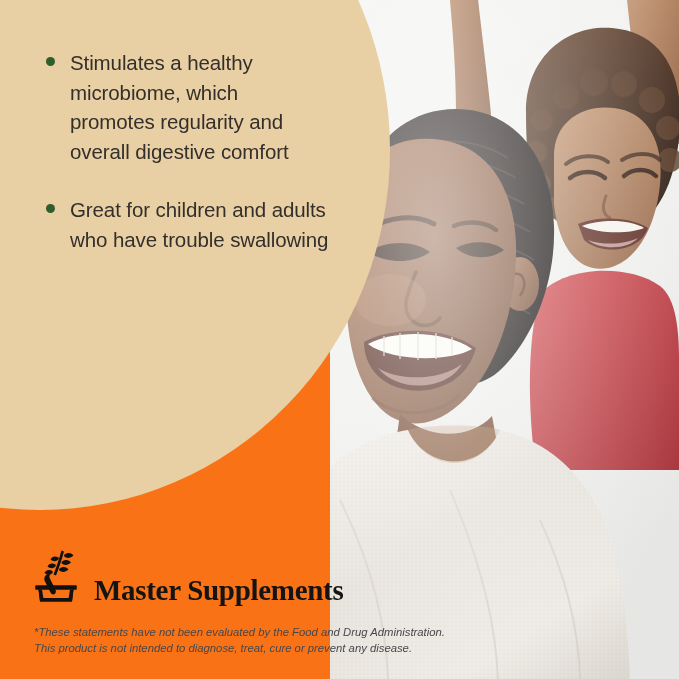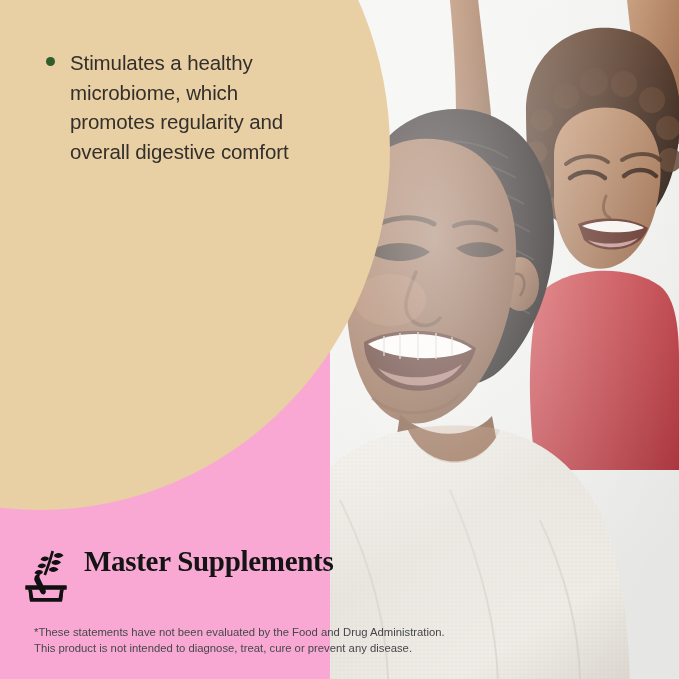--- a/index.html
+++ b/index.html
@@ -4,21 +4,21 @@
 <style>
   * { margin:0; padding:0; box-sizing:border-box; }
   html, body {
     width:679px; height:679px;
     font-family:"Liberation Sans", sans-serif;
     overflow:hidden;
   }
   #page {
     position:relative;
     width:679px; height:679px;
-    background:#f9a8d4;
+    background:#f97316;
     overflow:hidden;
   }
 
   
   #photo {
     position:absolute;
     left:330px; top:0;
     width:349px; height:679px;
     overflow:hidden;
   }
@@ -61,23 +61,23 @@
     font-size:20.5px;
     line-height:29.5px;
     color:#332f2b;
     letter-spacing:-0.1px;
     white-space:pre-line;
   }
 
   
   #brand {
     position:absolute;
-    left:18px; top:545px;
+    left:28px; top:545px;
     display:flex;
-    align-items:flex-start;
+    align-items:flex-end;
     gap:10px;
   }
   #brand-mark { width:56px; height:62px; flex:none; }
   #brand-name {
     font-family:"Liberation Serif", serif;
     font-weight:bold;
     font-size:29px;
     color:#141414;
     letter-spacing:-0.3px;
     white-space:nowrap;
@@ -85,20 +85,21 @@
 
   
   #disclaimer {
     position:absolute;
     left:34px; top:625px;
     width:420px;
     font-size:11.3px;
     line-height:15.5px;
     color:#46474a;
     white-space:pre-line;
+    font-style:italic;
   }
 </style>
 </head>
 <body>
 
 <div id="page">
 
   <div id="photo">
     <svg viewBox="0 0 349 679" xmlns="http://www.w3.org/2000/svg">
       <defs>
@@ -284,20 +285,25 @@
 
     <div class="bullet-item">
       <span class="bullet-dot"></span>
       <div class="bullet-text">Stimulates a healthy
 microbiome, which
 promotes regularity and
 overall digestive comfort</div>
     </div>
 
 
+    <div class="bullet-item">
+      <span class="bullet-dot"></span>
+      <div class="bullet-text">Great for children and adults
+who have trouble swallowing</div>
+    </div>
 
 
   </div>
 
   <div id="brand">
     <svg id="brand-mark" viewBox="0 0 56 62" xmlns="http://www.w3.org/2000/svg">
       <g fill="#111111">
 
         <path d="M33.5 5.5 C31 14 28.5 22 25.5 29.5 L28 30.5 C31 23 33.6 15 36 6.5 Z"></path>
 

